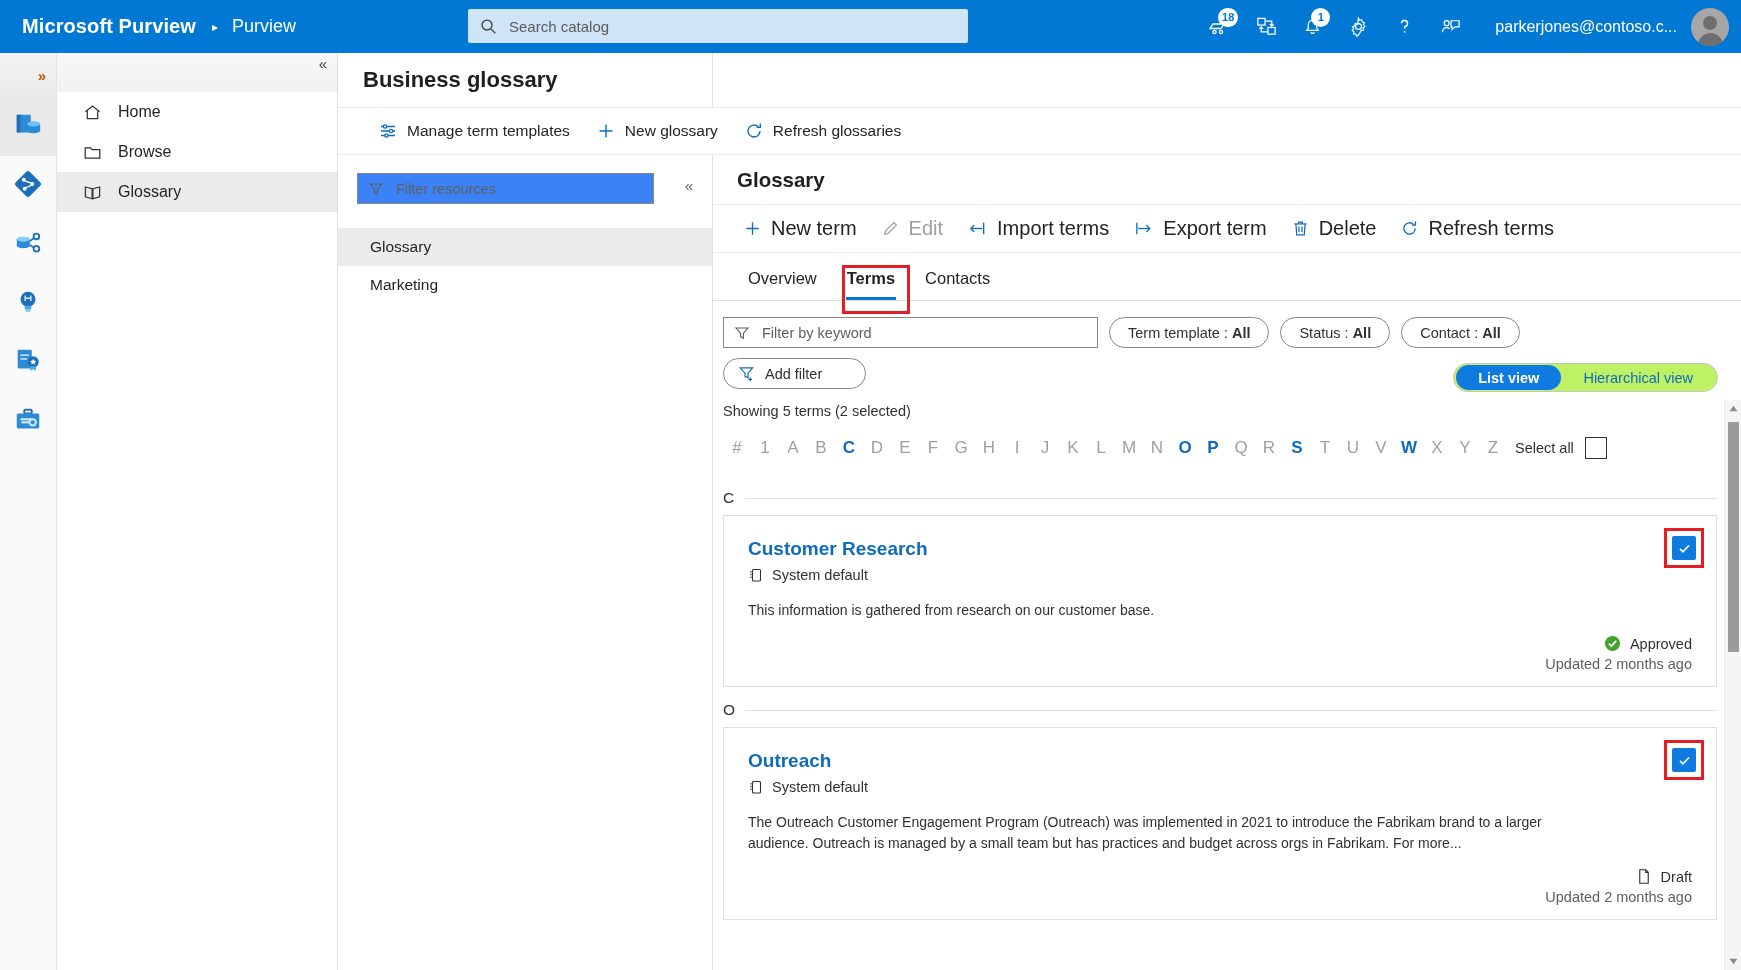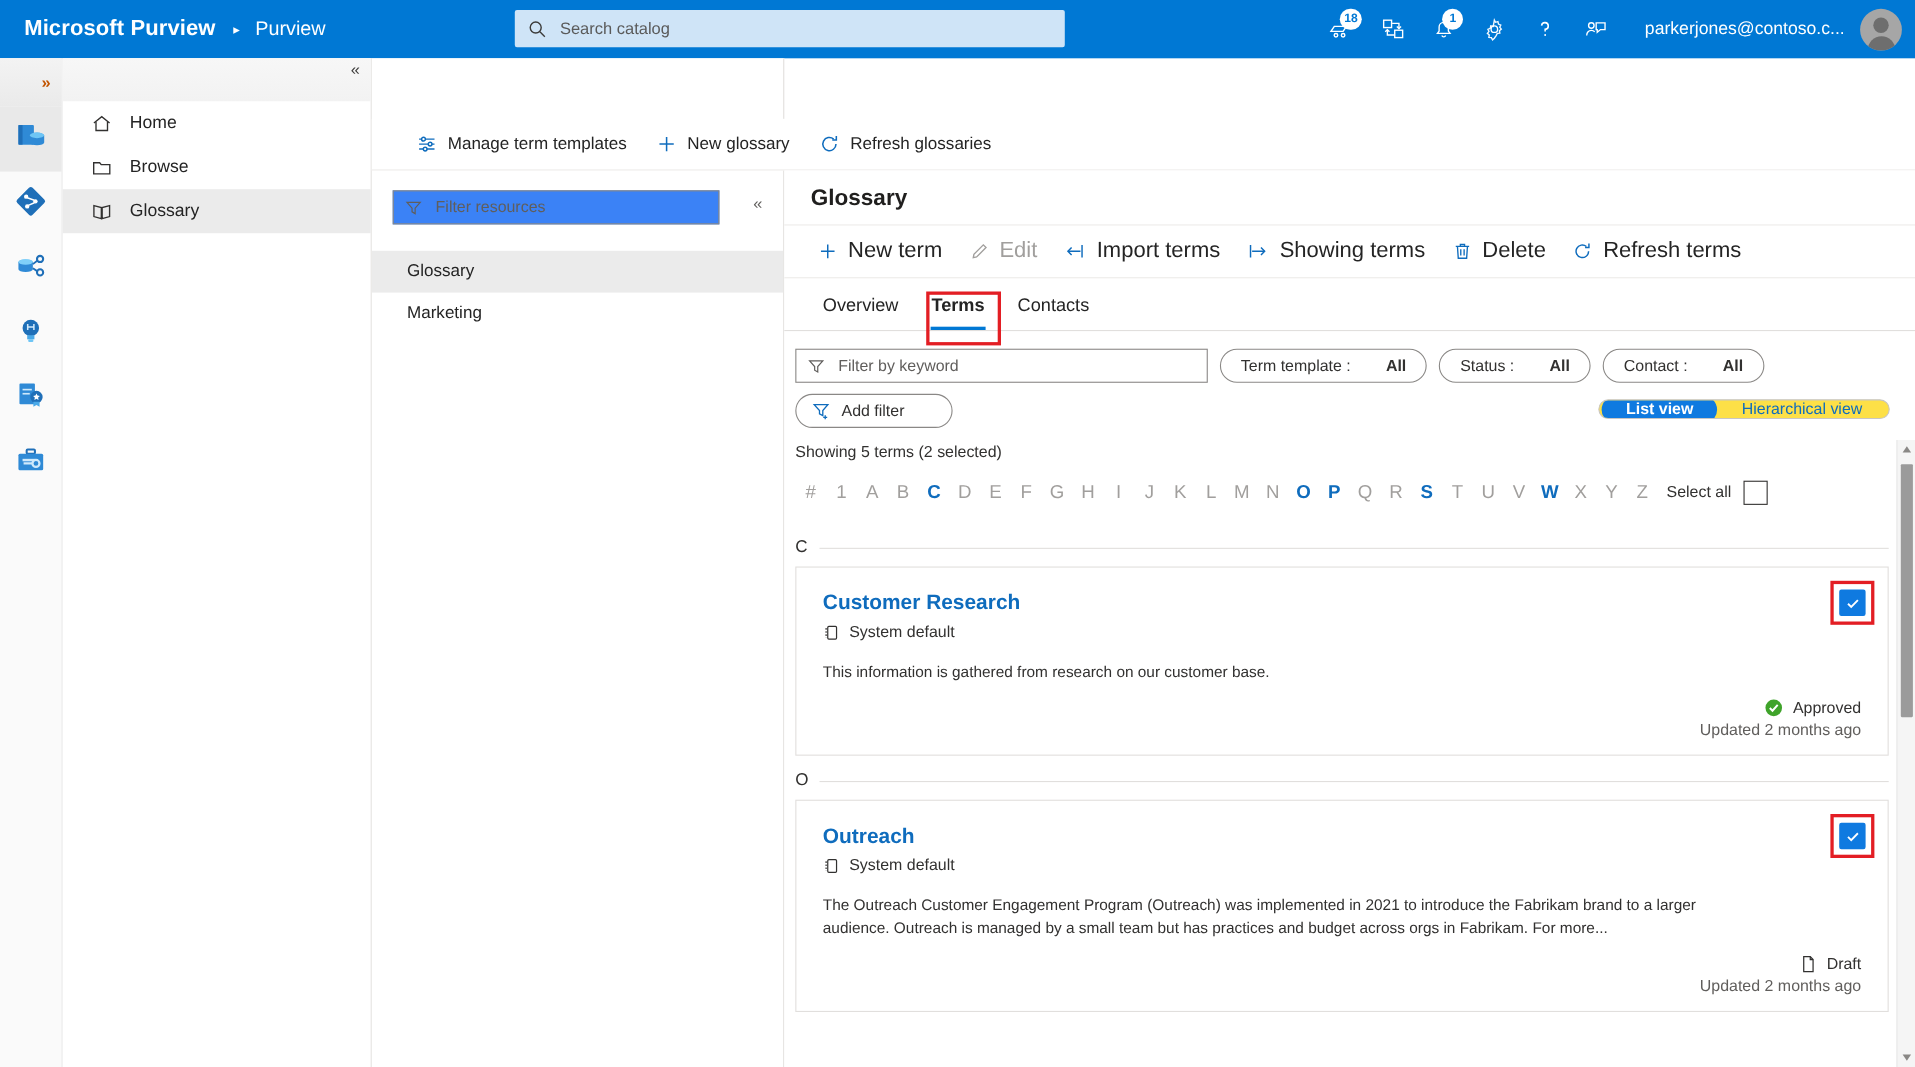--- a/index.html
+++ b/index.html
@@ -230,35 +230,35 @@
   .kw-box input {
     border: 0; outline: 0; font-family: inherit; font-size: 14.5px;
     color: #323130; width: 100%; background: transparent;
   }
   .kw-box input::placeholder { color: #605e5c; }
   .kw-box .f-icon { margin-right: 10px; display: flex; }
   .pill {
     height: 31px; border: 1px solid #8a8886; border-radius: 16px;
     display: flex; align-items: center; justify-content: center;
     padding: 0 18px; margin-right: 11px; font-size: 14.5px;
-    color: #323130; cursor: pointer; background: #fff; white-space: nowrap; gap: 28px;
+    color: #323130; cursor: pointer; background: #fff; white-space: nowrap;
   }
   .pill b { font-weight: 600; margin-left: 4px; }
   .addfilter {
     height: 31px; border: 1px solid #8a8886; border-radius: 16px;
     display: flex; align-items: center; padding: 0 18px 0 14px;
     font-size: 14.5px; color: #323130; cursor: pointer; background: #fff;
     margin: 10px 0 0 10px; width: 143px;
   }
   .addfilter .f-icon { margin-right: 9px; display: flex; }
 
   .viewtoggle {
     position: absolute; right: 23px; top: 208px;
-    height: 18px; border: 1px solid #c8c6c4; border-radius: 15px;
-    display: flex; align-items: center; background: #fde047; overflow: hidden;
+    height: 29px; border: 1px solid #c8c6c4; border-radius: 15px;
+    display: flex; align-items: center; background: #bef264; overflow: hidden;
     padding: 2px;
   }
   .vt {
     height: 25px; border-radius: 13px; display: flex; align-items: center;
     justify-content: center; padding: 0 22px; font-size: 14.5px;
     color: #0f6cbd; cursor: pointer; white-space: nowrap;
   }
   .vt.active { background: #0f7ae0; color: #fff; font-weight: 700; }
 
   .showing {
@@ -522,20 +522,21 @@
     </span>
     <span>Glossary</span>
   </div>
 </div>
 
 <div class="glosspane"></div>
 
 <div class="collapse-btn2">«</div>
 
 <div style="position:absolute;left:338px;top:53px;width:1403px;height:102px;">
+  <div class="page-title">Business glossary</div>
   <div class="cmdbar">
     <div class="cmd">
       <span class="c-icon">
         <svg width="20" height="20" viewBox="0 0 20 20" fill="none" stroke="#0f6cbd" stroke-width="1.3">
           <path d="M3 5.5 H17 M3 10 H17 M3 14.5 H17"></path>
           <circle cx="7" cy="5.5" r="1.7" fill="#fff"></circle>
             <circle cx="13" cy="10" r="1.7" fill="#fff"></circle>
             <circle cx="8.5" cy="14.5" r="1.7" fill="#fff"></circle>
         </svg>
       </span>
@@ -612,21 +613,21 @@
       <span>Import terms</span>
     </div>
     <div class="tcmd">
       <span class="c-icon">
         <svg width="21" height="19" viewBox="0 0 22 20" fill="none" stroke="#0f6cbd" stroke-width="1.4">
           <path d="M4 4 V16"></path>
             <path d="M5.5 10 H17.5"></path>
             <path d="M14 6.4 L17.5 10 L14 13.6"></path>
         </svg>
       </span>
-      <span>Showing terms</span>
+      <span>Export term</span>
     </div>
     <div class="tcmd">
       <span class="c-icon">
         <svg width="19" height="19" viewBox="0 0 20 20" fill="none" stroke="#0f6cbd" stroke-width="1.3">
           <path d="M3.6 5.2 H16.4"></path>
             <path d="M8 5.2 V3.4 H12 V5.2"></path>
           <path d="M5.2 5.2 L6 16.6 H14 L14.8 5.2"></path>
             <path d="M8.4 8 V14 M11.6 8 V14"></path>
         </svg>
       </span>

